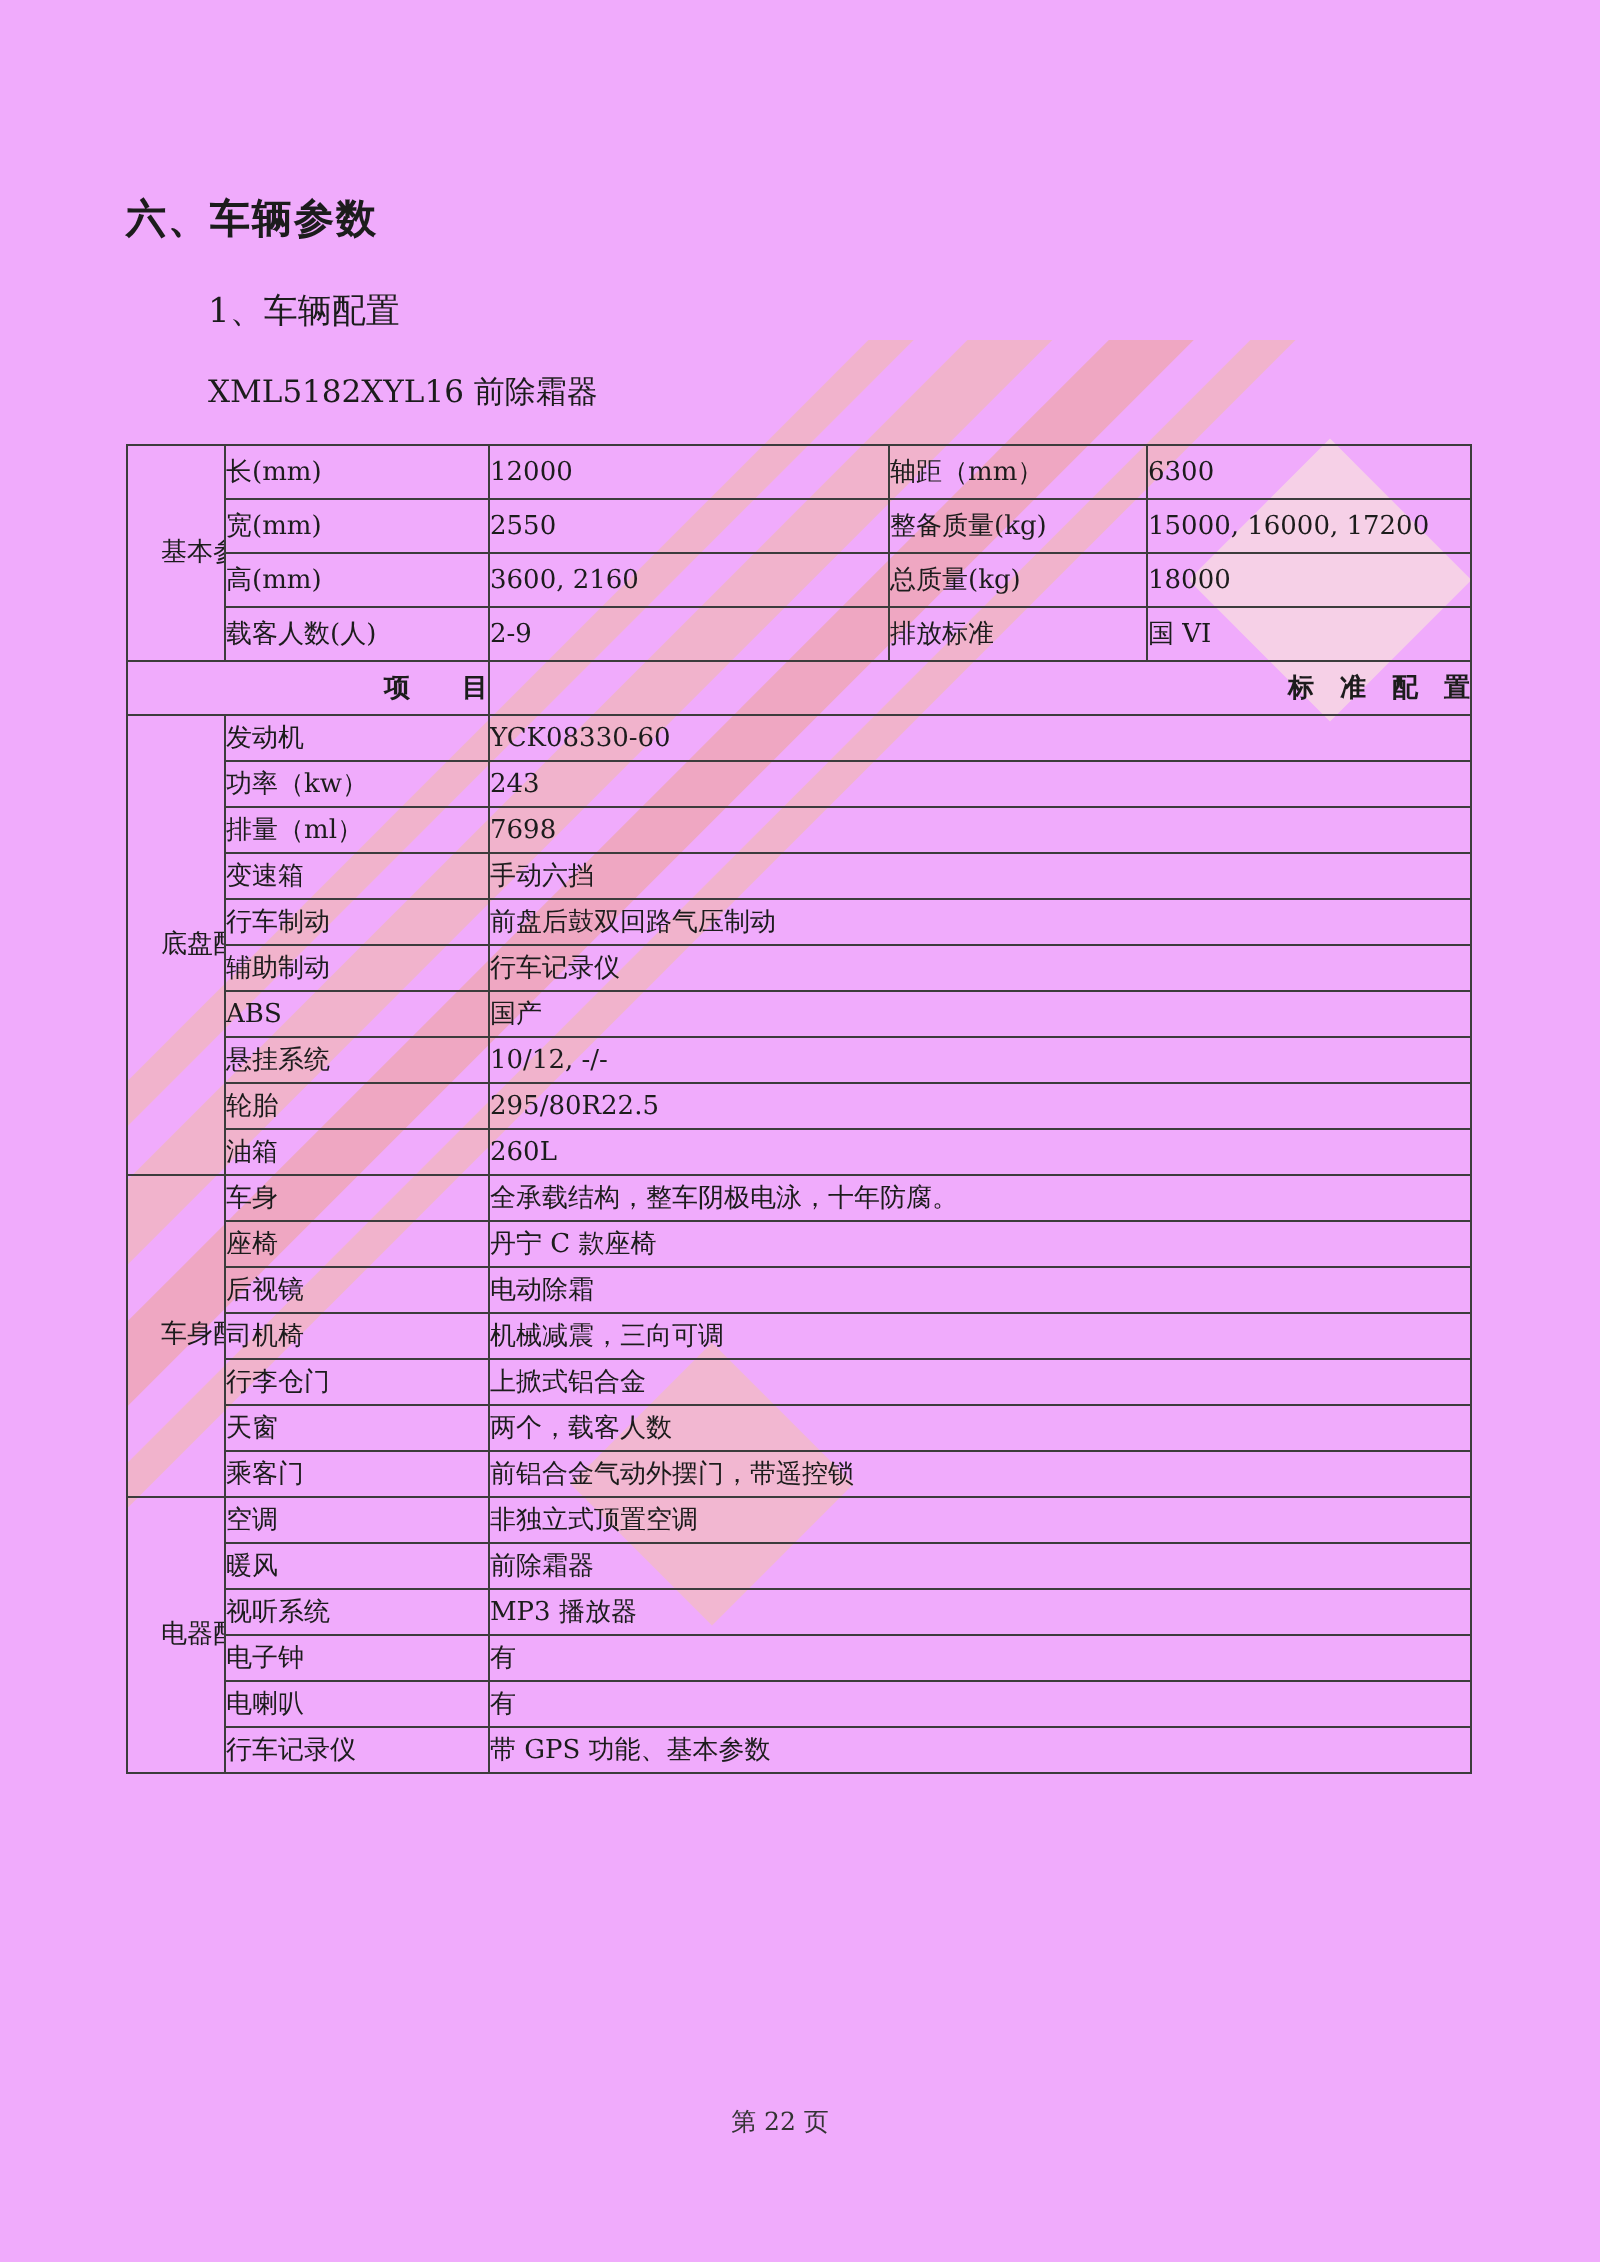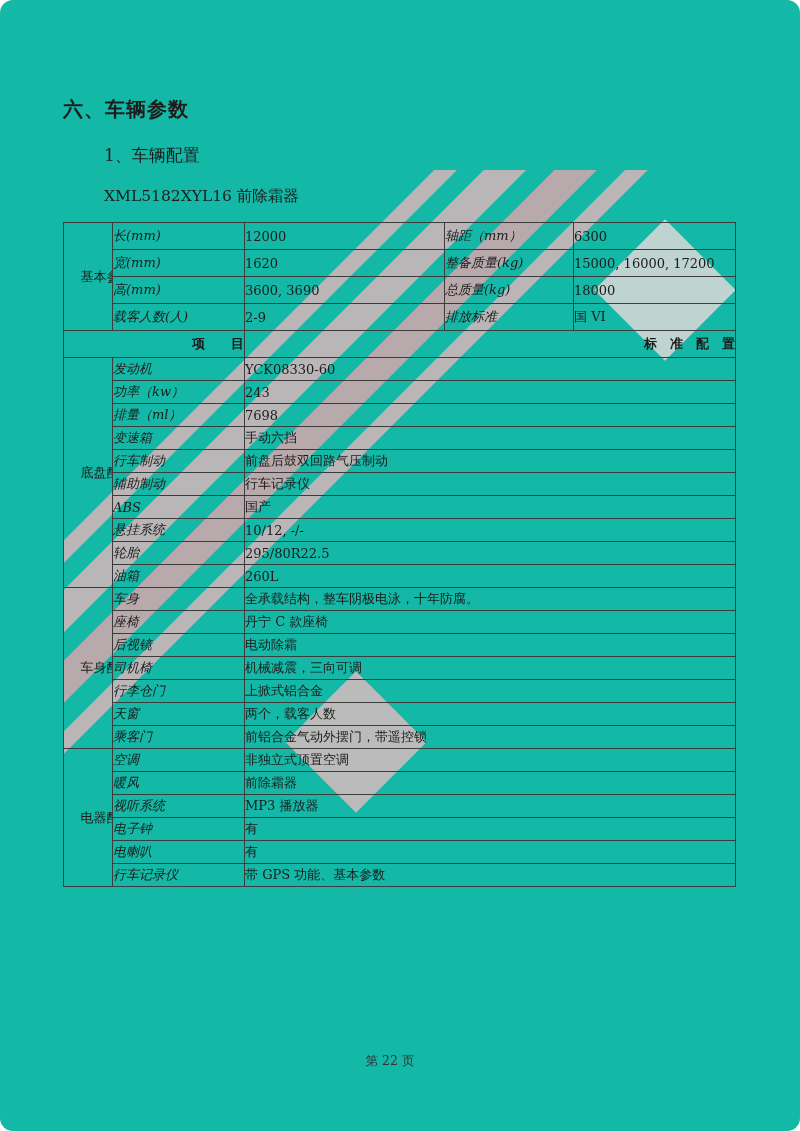--- a/index.html
+++ b/index.html
@@ -1,23 +1,22 @@
 <!DOCTYPE html>
 <html><head>
 <meta charset="utf-8">
 <style>
   html,body{margin:0;padding:0;background:#ffffff;}
   .page{
     position:relative;
     width:800px;height:1131px;
-    background:#14b8a6;
+    background:#f0abfc;
     overflow:hidden;
     font-family:"DejaVu Serif","Liberation Serif",serif;
     color:#1c1c1c;
-    border-radius:13px;
   }
   .watermark{position:absolute;left:0;top:0;width:800px;height:1131px;z-index:0;pointer-events:none;}
   .content{position:absolute;left:0;top:0;width:800px;height:1131px;z-index:1;}
 
   .h1{
     position:absolute;left:63px;top:96px;
     font-family:"DejaVu Sans","Liberation Sans",sans-serif;
     font-size:20px;font-weight:700;letter-spacing:1px;
   }
   .h2{position:absolute;left:104px;top:144px;font-size:17px;text-align:center;}
@@ -35,21 +34,21 @@
     border:1px solid #3c3c3c;
     padding:0;
     overflow:hidden;
     white-space:nowrap;
     vertical-align:middle;
     background:transparent;
   }
   tr.basic-row{height:27px;}
   tr.hdr-row{height:27px;}
   tr.cfg-row{height:23px;}
-  td.lbl{padding-left:8px;font-style:italic;}
+  td.lbl{padding-left:8px;}
   td.val{padding-left:5px;margin-top:20px;}
   td.sec{text-align:center;vertical-align:middle;}
   .vert{
     display:block;width:15px;margin:0 auto;
     word-break:break-all;line-height:26px;text-align:center;
   }
   td.hdr-item,td.hdr-cfg{
     text-align:right;font-weight:700;
   }
   .footer{
@@ -114,27 +113,27 @@
           <td class="sec" rowspan="4">
               <span class="vert">基本参数</span>
             </td>
           <td class="lbl">长(mm)</td>
           <td class="val">12000</td>
           <td class="lbl">轴距（mm）</td>
           <td class="val">6300</td>
         </tr>
         <tr class="basic-row">
           <td class="lbl">宽(mm)</td>
-          <td class="val">1620</td>
+          <td class="val">2550</td>
           <td class="lbl">整备质量(kg)</td>
           <td class="val">15000, 16000, 17200</td>
         </tr>
         <tr class="basic-row">
           <td class="lbl">高(mm)</td>
-          <td class="val">3600, 3690</td>
+          <td class="val">3600, 2160</td>
           <td class="lbl">总质量(kg)</td>
           <td class="val">18000</td>
         </tr>
         <tr class="basic-row">
           <td class="lbl">载客人数(人)</td>
           <td class="val">2-9</td>
           <td class="lbl">排放标准</td>
           <td class="val">国 VI</td>
         </tr>
 

